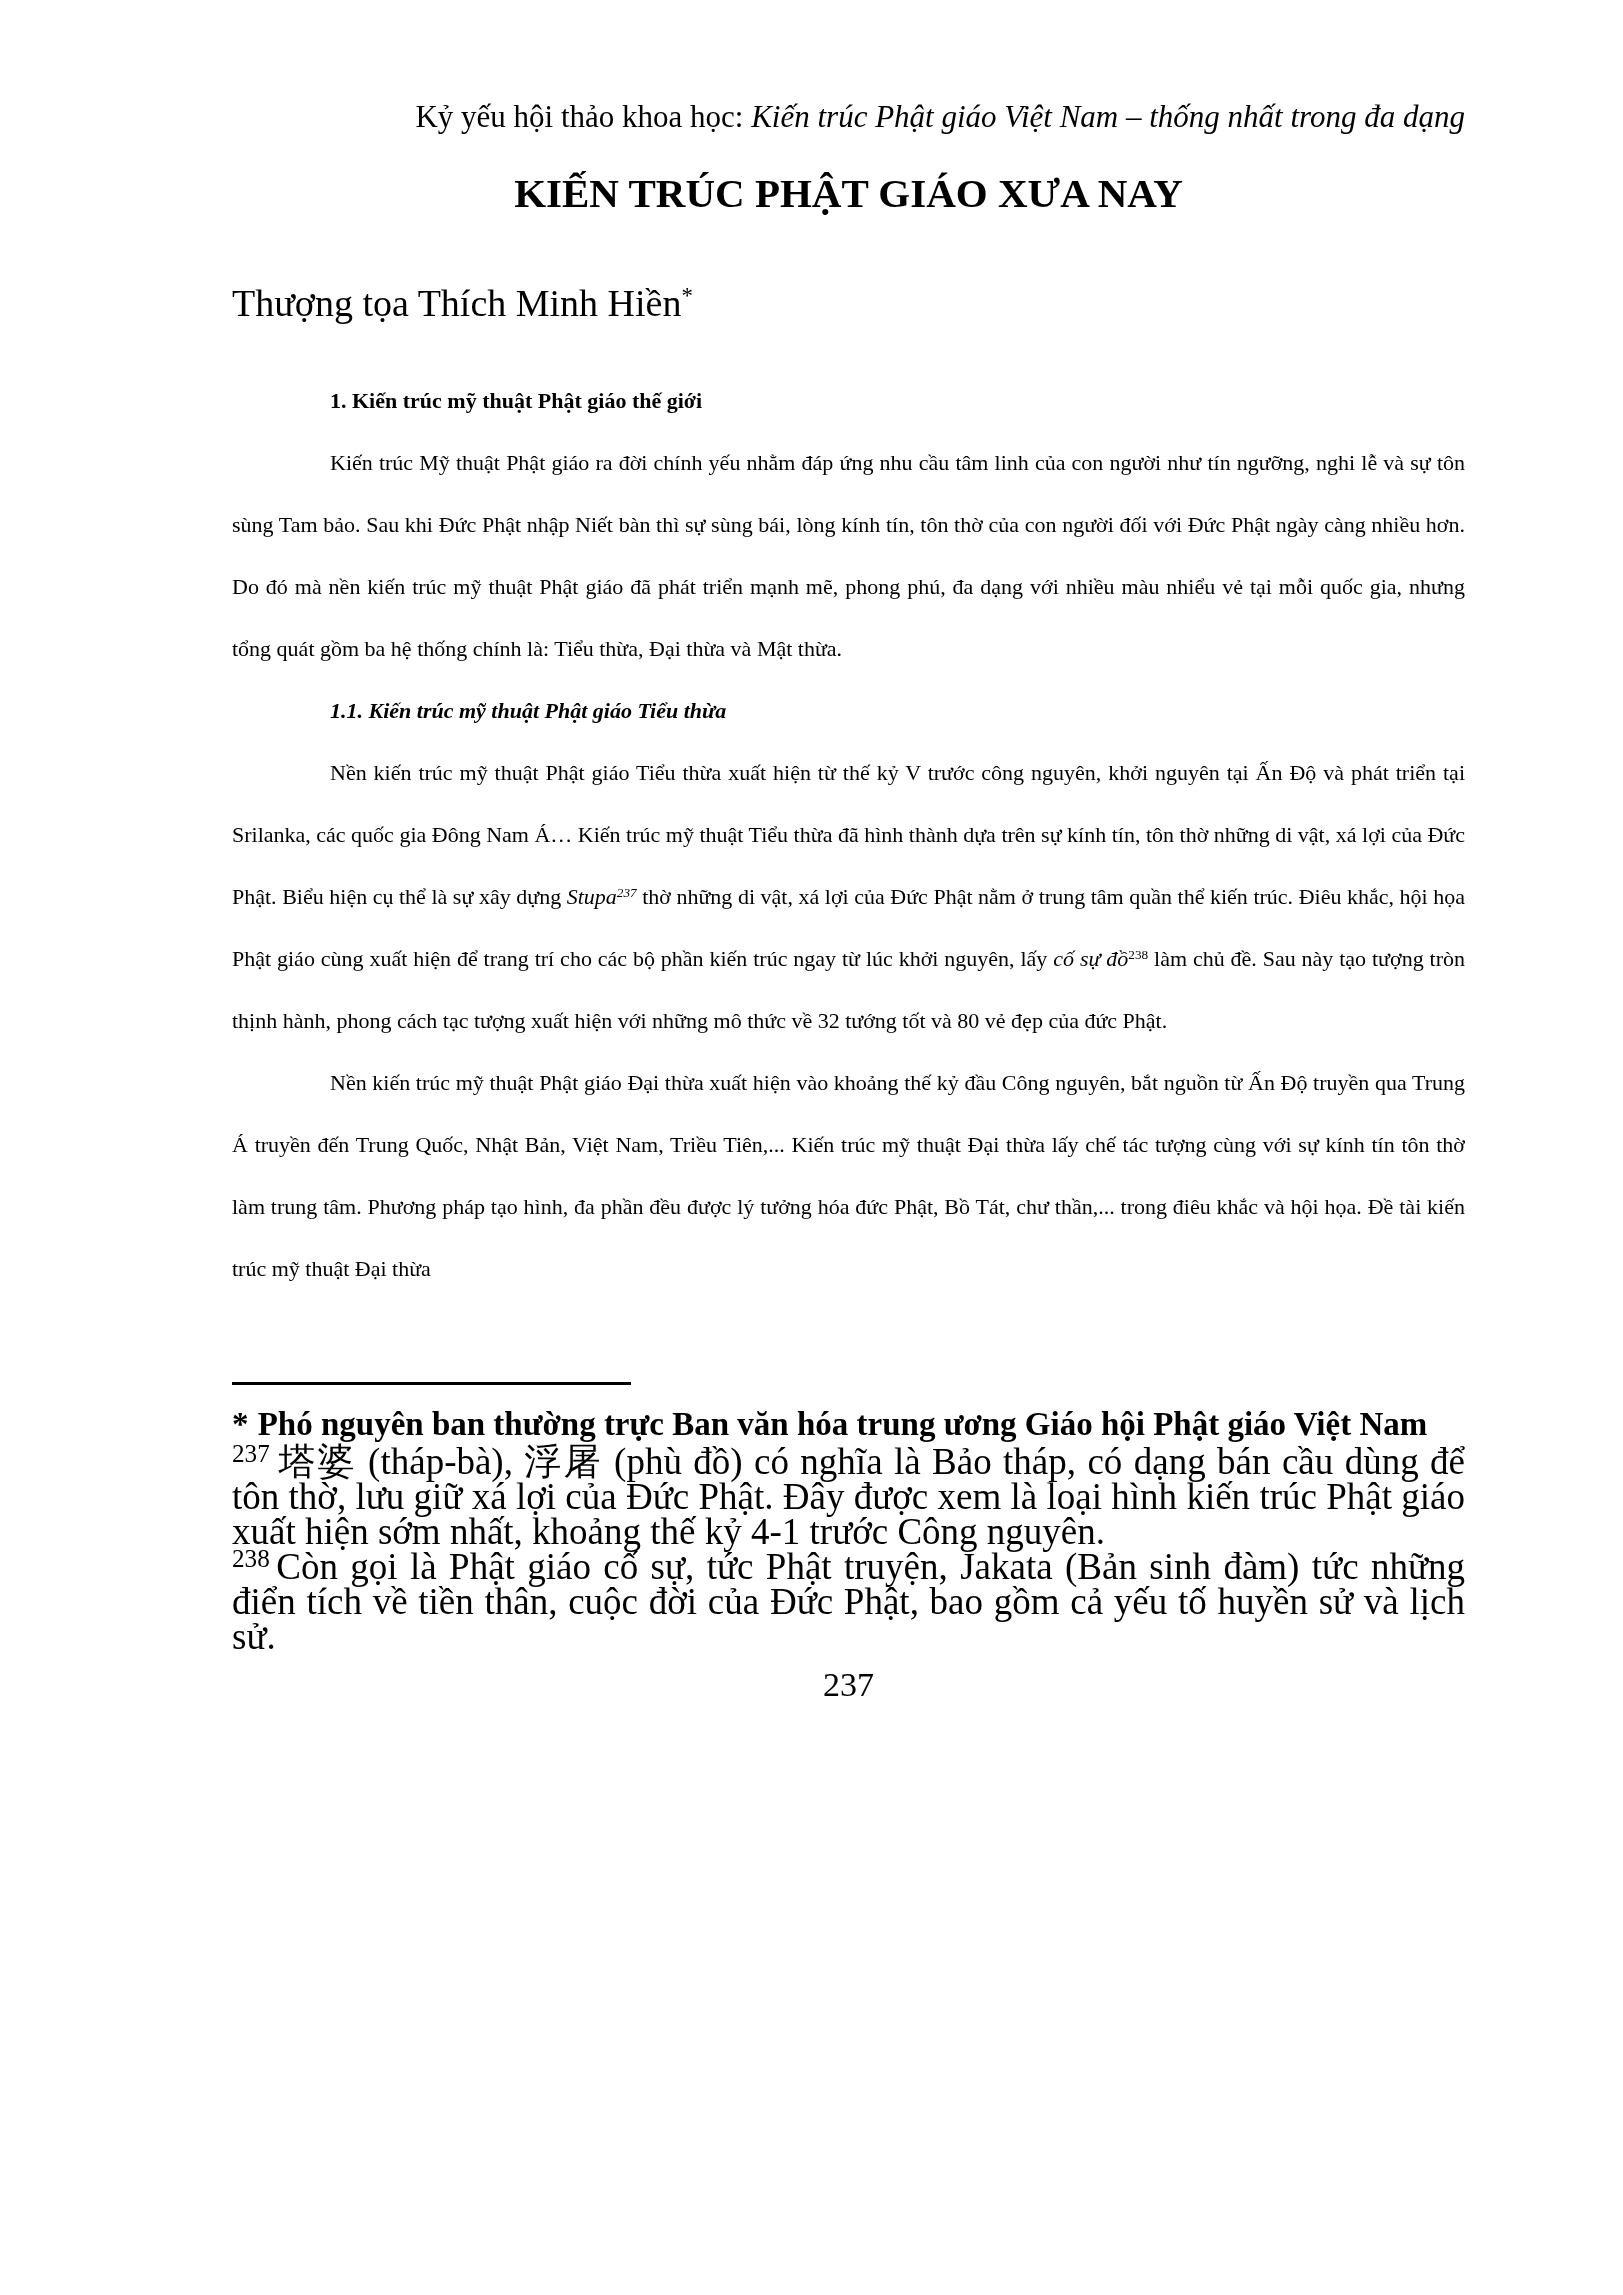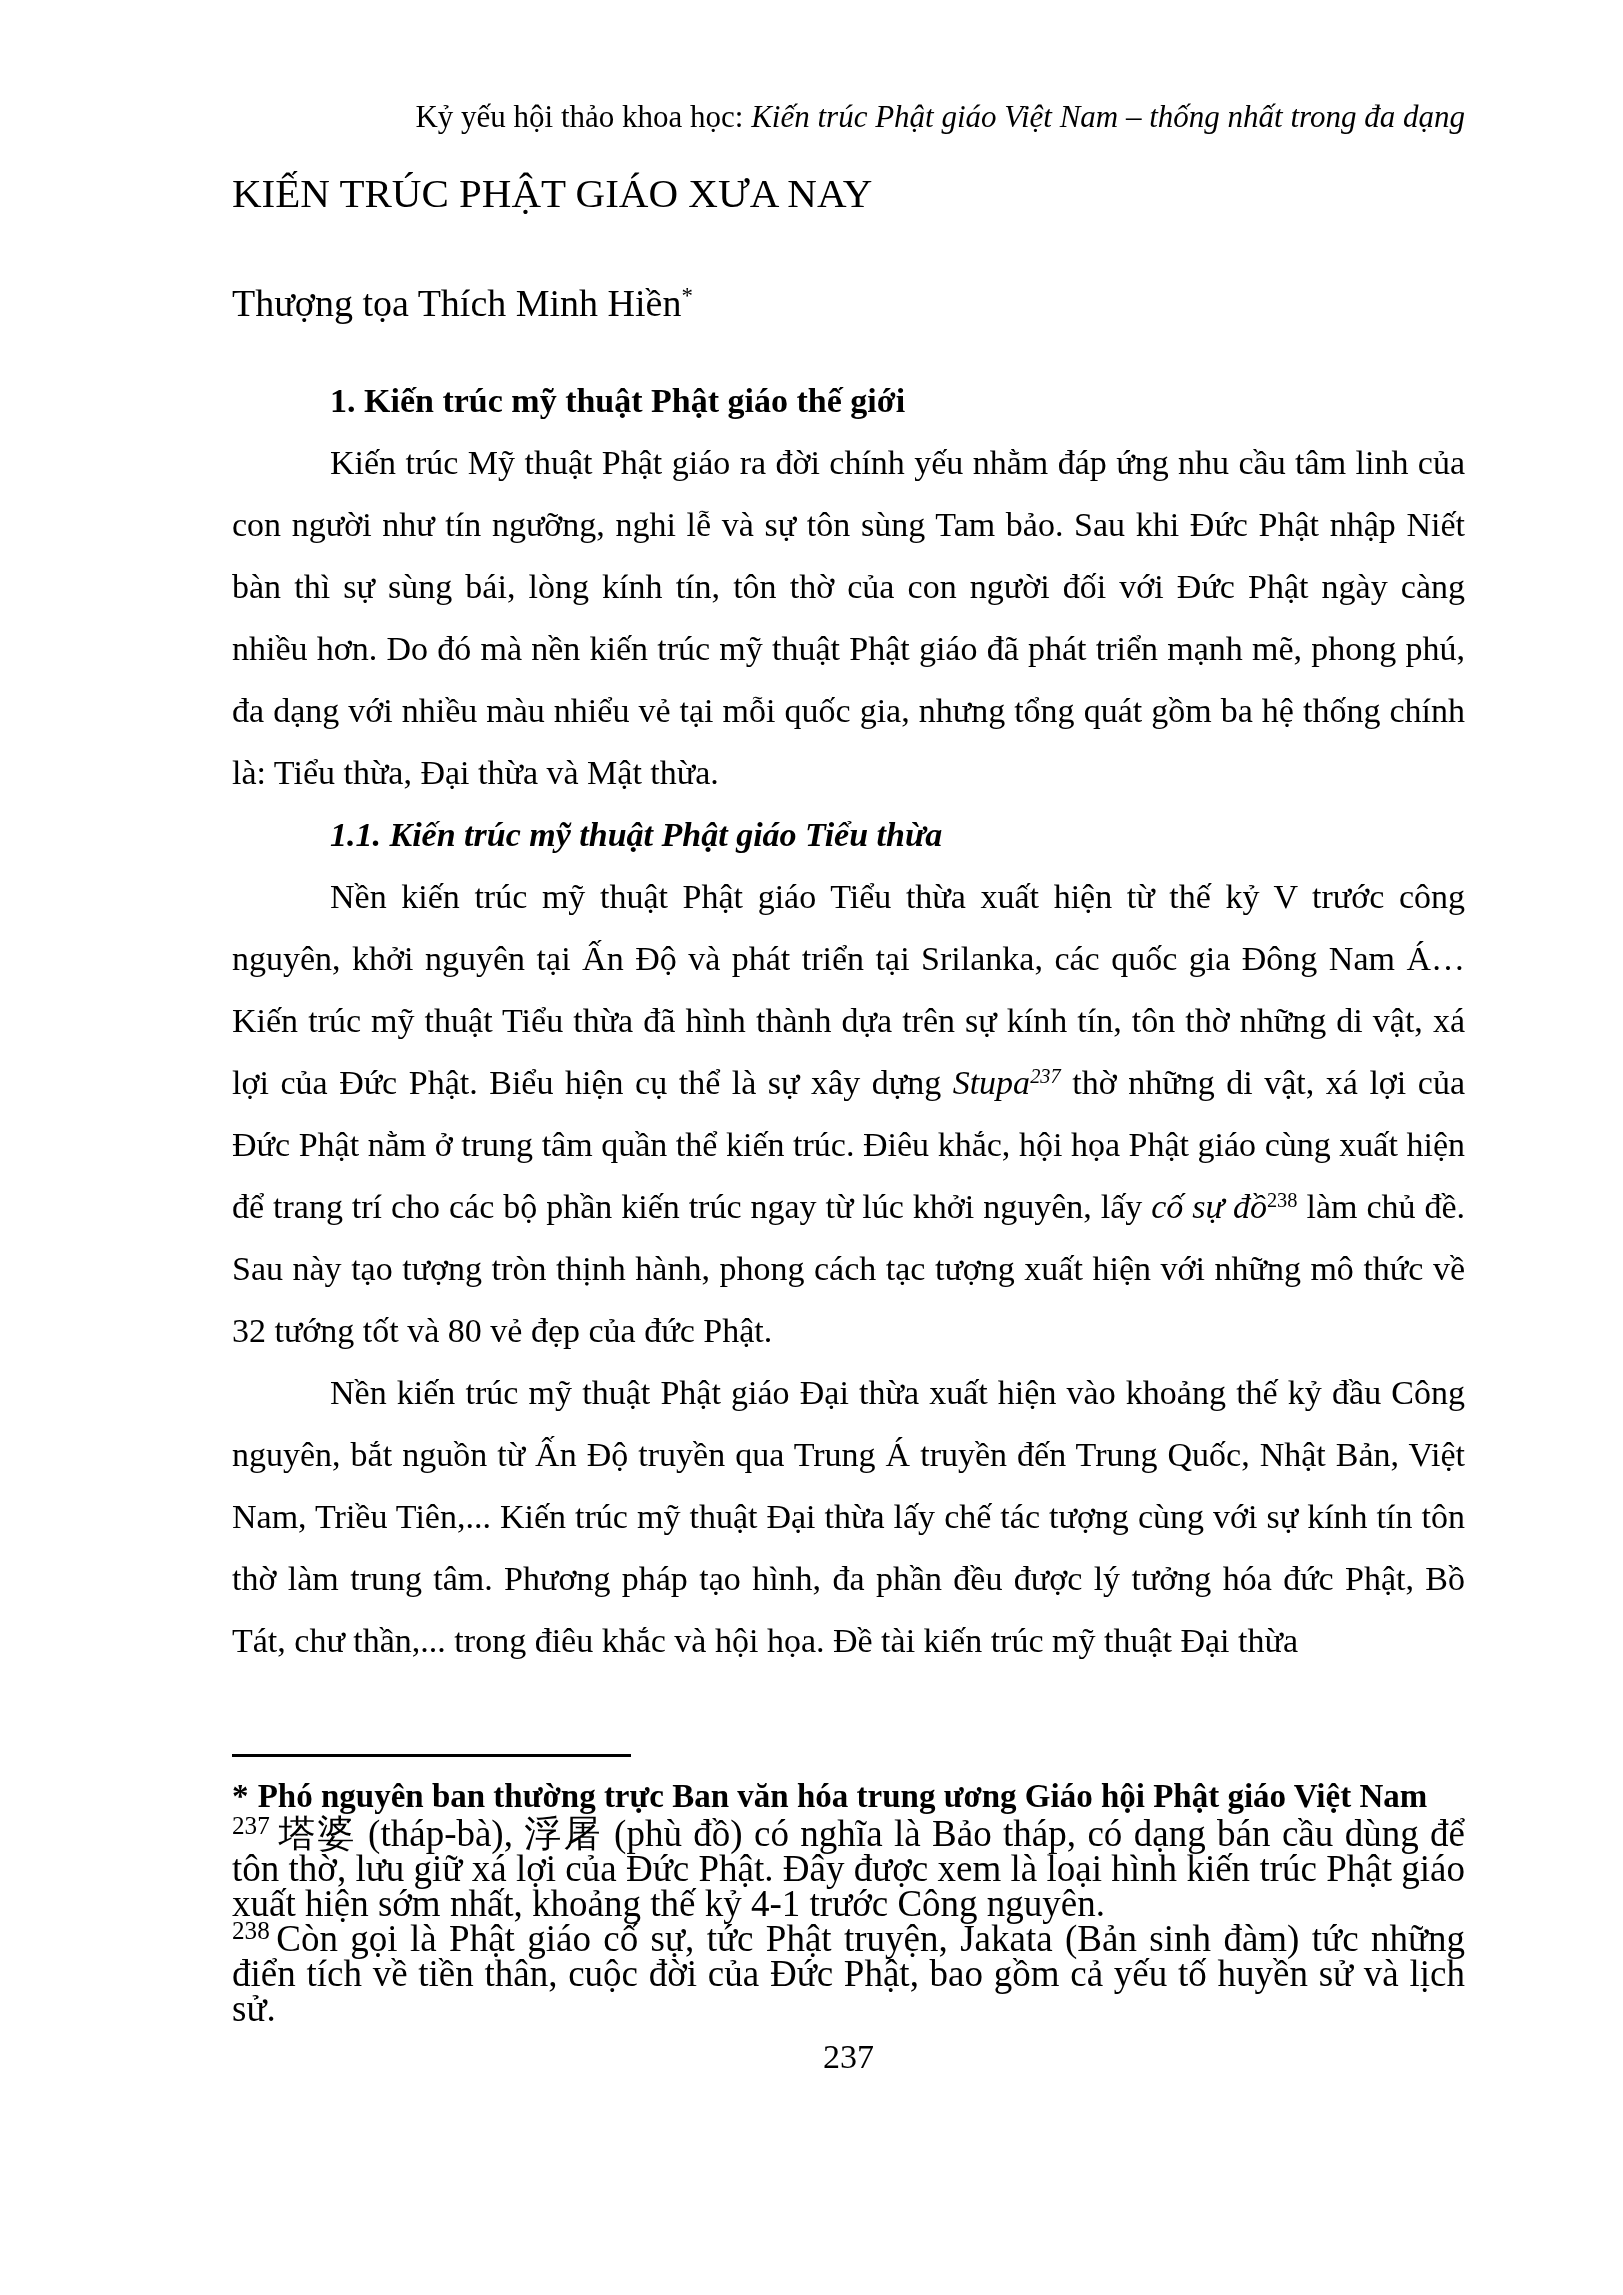--- a/index.html
+++ b/index.html
@@ -19,38 +19,38 @@
     font-size: 31px;
     line-height: 38px;
     text-align: right;
     white-space: nowrap;
   }
   .italic { font-style: italic; }
   .doc-title {
     margin-top: 33px;
     font-size: 41px;
     line-height: 48px;
-    font-weight: normal;
-    text-align: left;
+    font-weight: bold;
+    text-align: center;
   }
   .doc-author {
     margin-top: 63px;
     font-size: 38px;
     line-height: 46px;
     font-weight: normal;
     text-align: left;
   }
   .doc-author .author-sup {
     font-size: 60%;
     position: relative;
     top: -0.55em;
   }
   .doc-body {
     margin-top: 38px;
-    font-size: 34px;
+    font-size: 22px;
     line-height: 62px;
     text-align: justify;
     font-family: Liberation Serif, serif;
   }
   .doc-body p {
     text-indent: 98px;
     margin: 0;
   }
   .heading { font-weight: bold; text-align: left; }
   .heading-italic { font-weight: bold; font-style: italic; text-align: left; }

